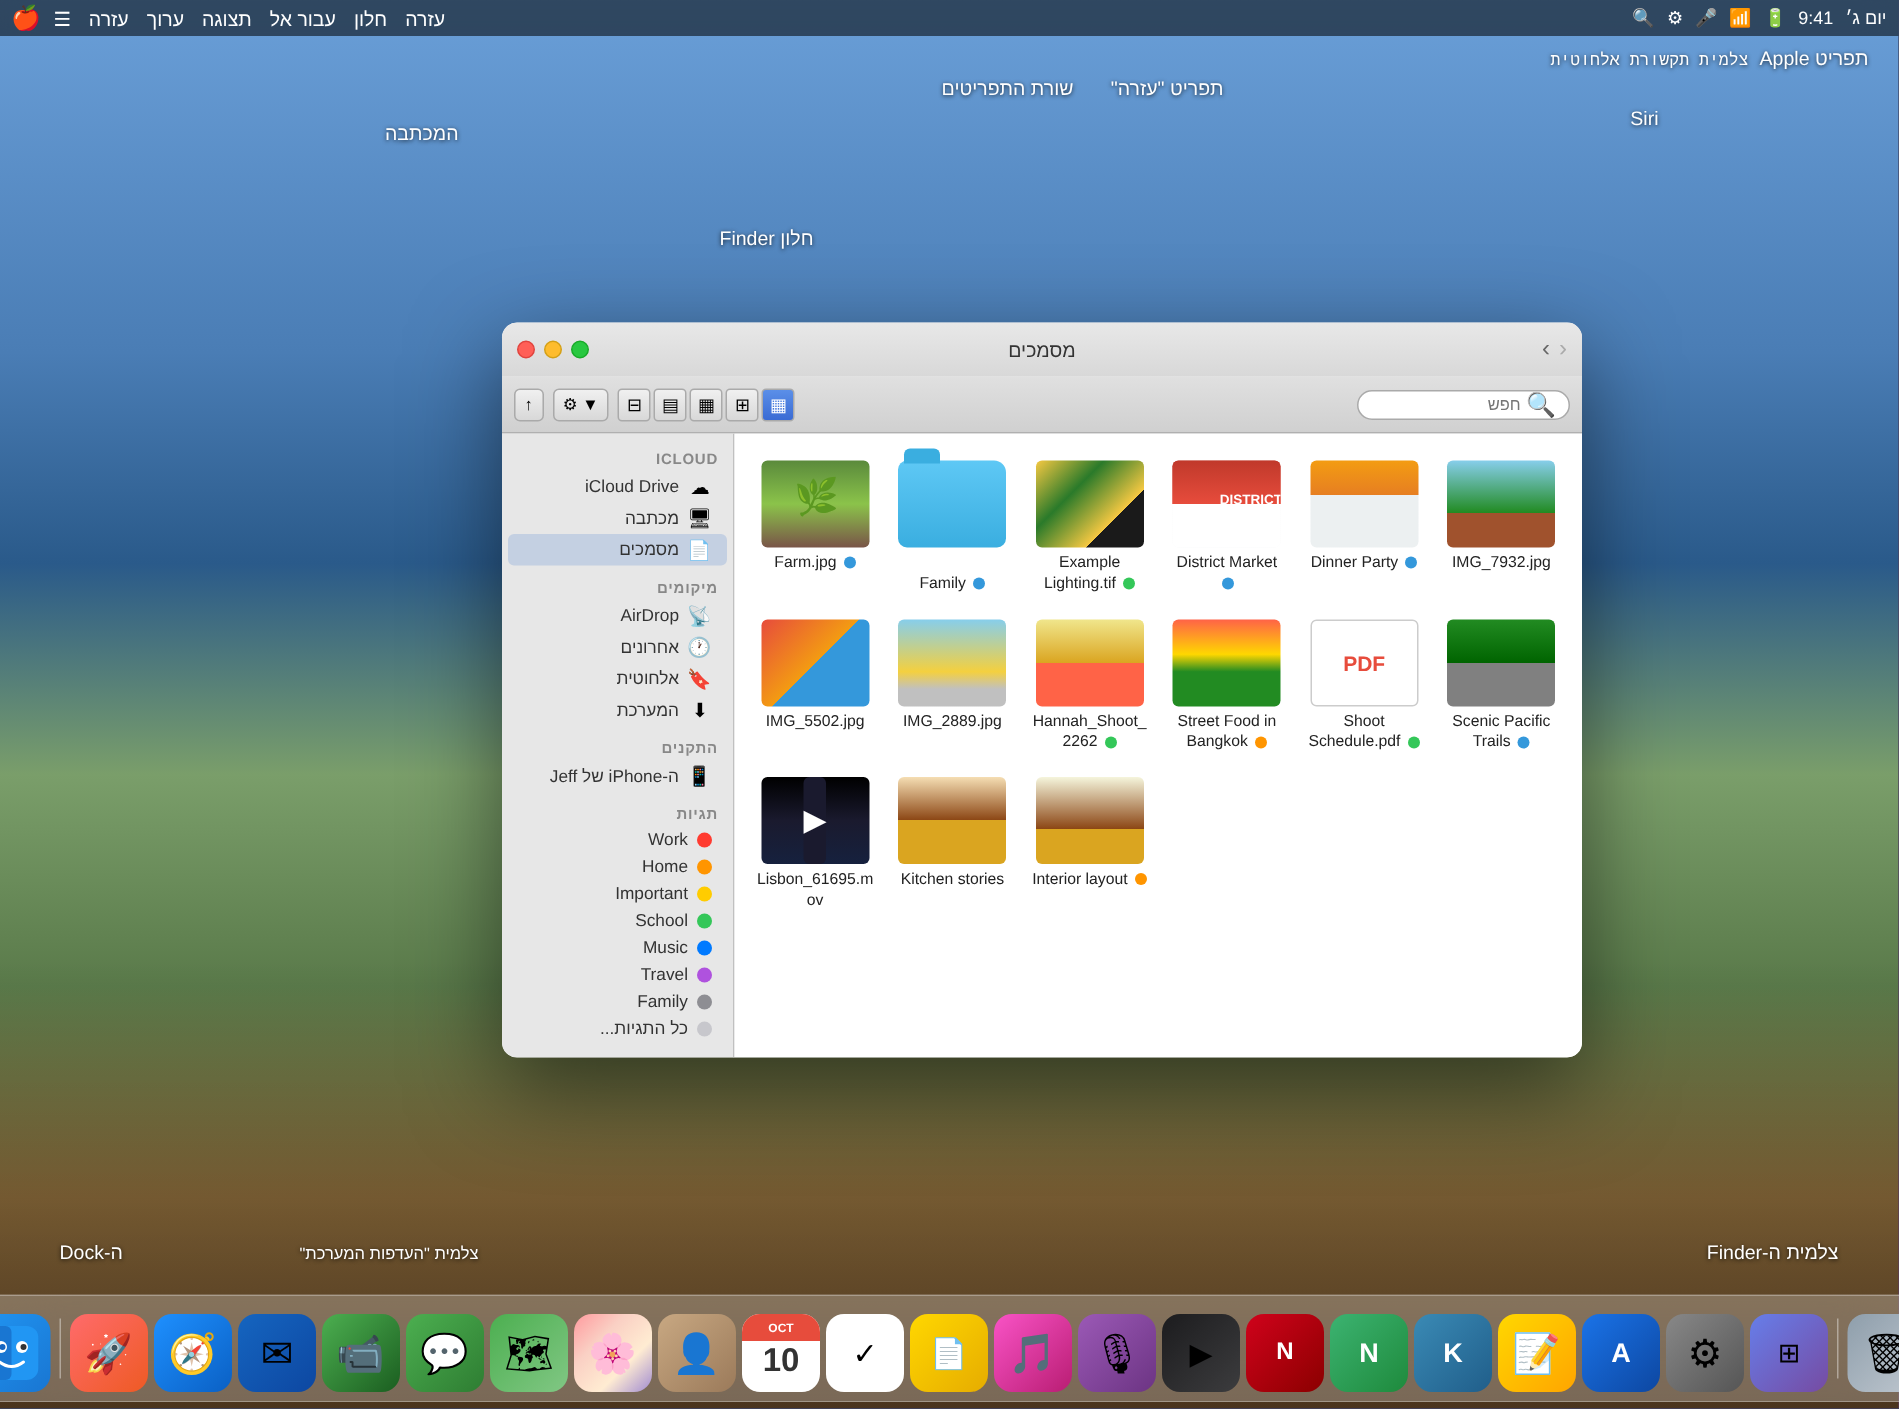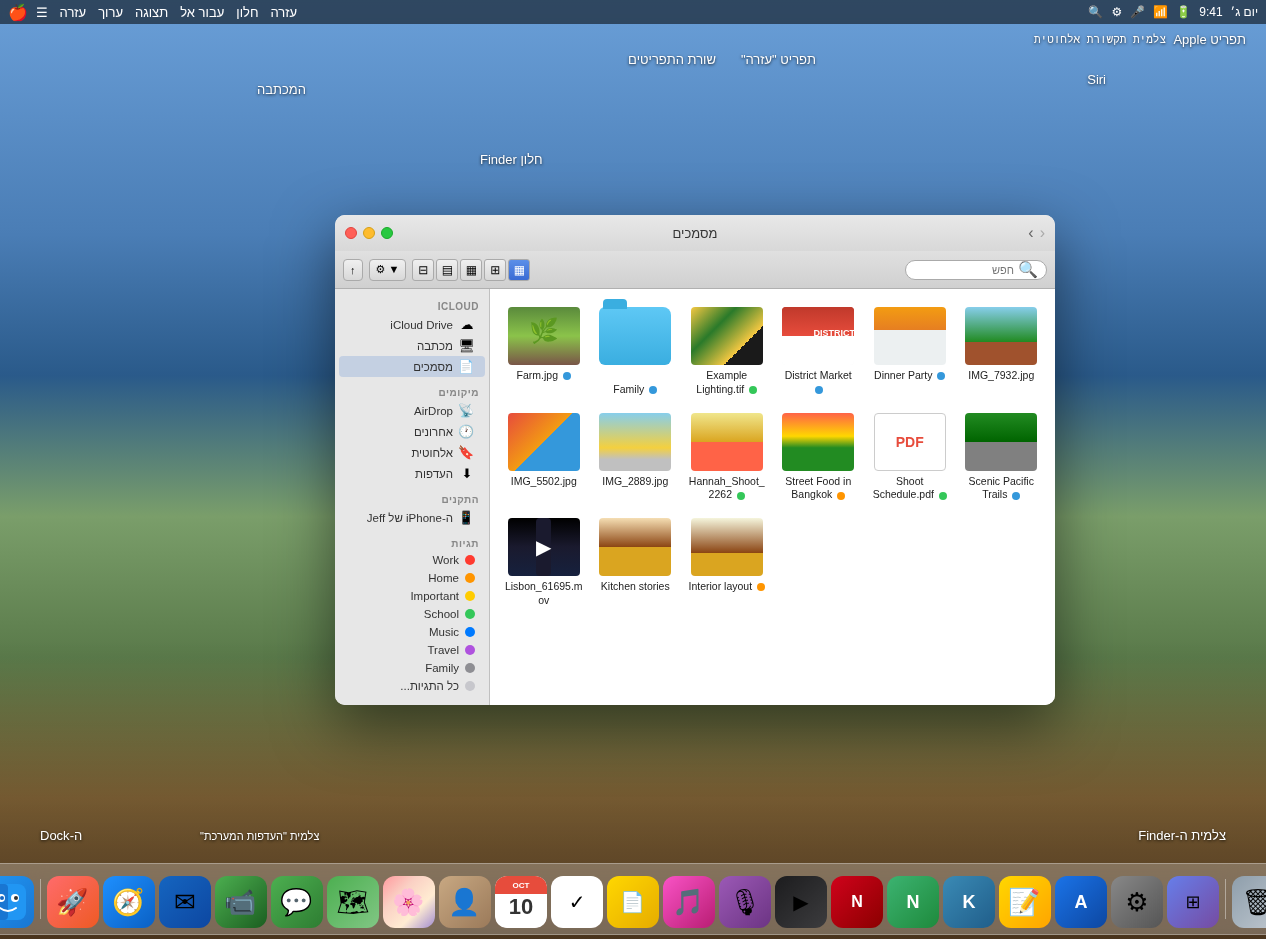--- a/index.html
+++ b/index.html
@@ -627,21 +627,21 @@
       <div class="sidebar-item">
         <span class="sidebar-item-icon">🕐</span>
         <span class="sidebar-item-label">אחרונים</span>
       </div>
       <div class="sidebar-item">
         <span class="sidebar-item-icon">🔖</span>
         <span class="sidebar-item-label">אלחוטית</span>
       </div>
       <div class="sidebar-item">
         <span class="sidebar-item-icon">⬇</span>
-        <span class="sidebar-item-label">העדפות</span>
+        <span class="sidebar-item-label">המערכת</span>
       </div>
 
       <div class="sidebar-section-header" style="margin-top:6px;">התקנים</div>
       <div class="sidebar-item">
         <span class="sidebar-item-icon">📱</span>
         <span class="sidebar-item-label">ה-iPhone של Jeff</span>
       </div>
 
       <div class="sidebar-section-header" style="margin-top:6px;">תגיות</div>
       <div class="sidebar-item">

